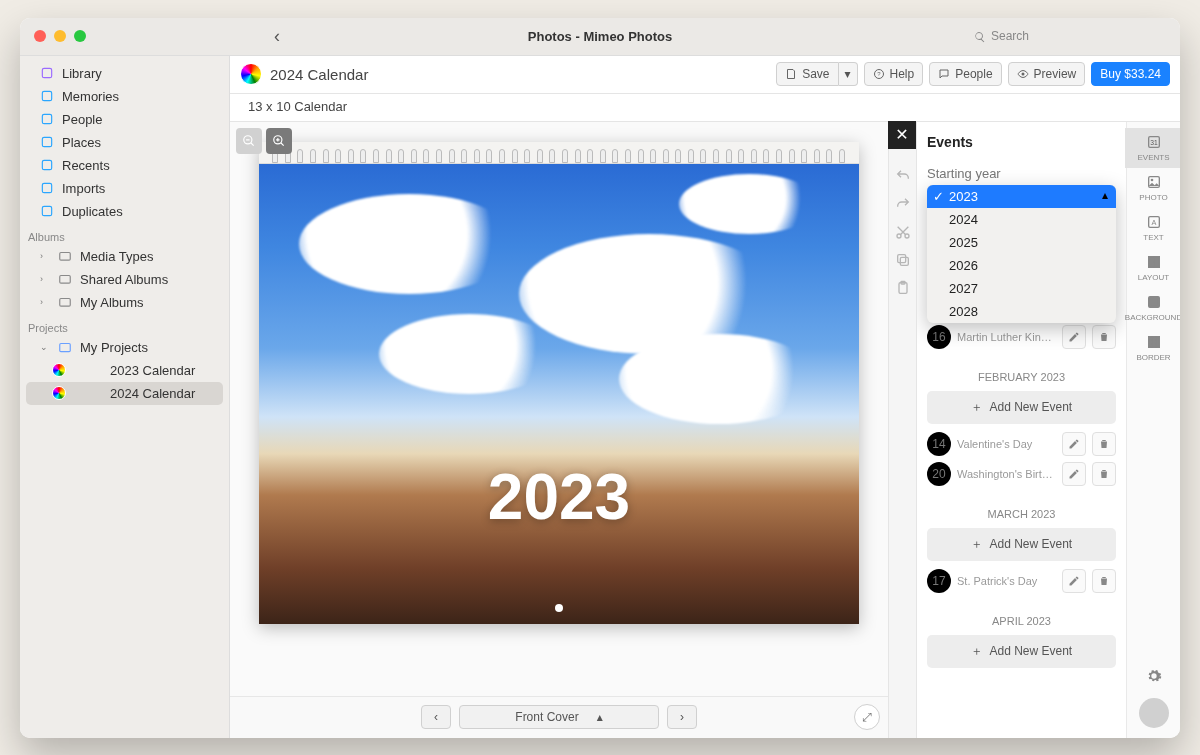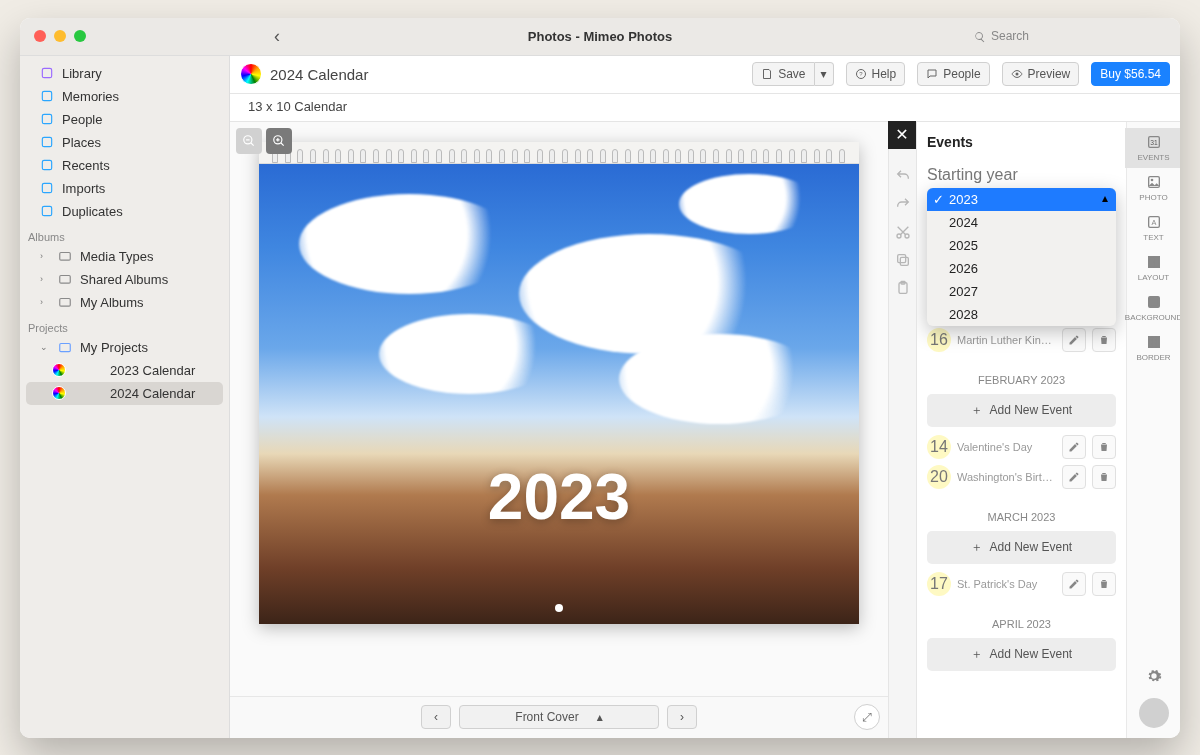--- a/index.html
+++ b/index.html
@@ -22,21 +22,21 @@
 .sb-item svg{width:14px;height:14px;}
 .sb-section{font-size:11px;color:#888;padding:8px 8px 2px;}
 .sb-indent{padding-left:26px;gap:44px;}
 .chev{font-size:9px;color:#777;width:10px;display:inline-block}
 .mimeo-icon{width:14px;height:14px;border-radius:50%;background:conic-gradient(red,orange,yellow,green,cyan,blue,magenta,red);border:1px solid #fff}
 
 .main{flex:1;display:flex;flex-direction:column;min-width:0;}
 .toolbar{height:38px;border-bottom:1px solid #e5e5e5;display:flex;align-items:center;padding:0 10px;gap:8px;}
 .tb-left{display:flex;align-items:center;gap:8px}
 .tb-title{font-size:15px;color:#444}
-.tb-right{margin-left:auto;display:flex;gap:12px}
+.tb-right{margin-left:auto;display:flex;gap:6px}
 .btn{display:flex;align-items:center;gap:5px;border:1px solid #d0d0d0;background:#f4f4f4;border-radius:4px;padding:4px 8px;font-size:12px;color:#555;cursor:pointer}
 .btn svg{width:12px;height:12px;fill:#666}
 .btn.split{border-radius:4px 0 0 4px}
 .btn.chevr{border-left:none;border-radius:0 4px 4px 0;padding:4px 6px}
 .btn.buy{background:#1a82ff;border-color:#1a82ff;color:#fff}
 
 .subbar{height:28px;border-bottom:1px solid #e5e5e5;font-size:13px;color:#444;padding:5px 18px}
 .editor-row{flex:1;display:flex;min-height:0;}
 
 .canvas-area{flex:1;background:#fafafa;position:relative;display:flex;flex-direction:column}
@@ -55,32 +55,32 @@
 .pgbtn{border:1px solid #d0d0d0;background:#f1f1f1;border-radius:4px;width:30px;height:24px;display:flex;align-items:center;justify-content:center;color:#555;font-size:12px;cursor:pointer}
 .pgmain{width:200px;justify-content:center;gap:18px;font-size:12px}
 
 .vt{width:28px;background:#f5f5f5;border-left:1px solid #e5e5e5;display:flex;flex-direction:column;align-items:center;padding-top:4px;gap:10px;position:relative}
 .vt .close{width:28px;height:28px;background:#222;color:#fff;display:flex;align-items:center;justify-content:center;font-size:16px;position:absolute;top:-1px;left:-1px}
 .vt-ico{width:16px;height:16px;color:#b6b6b6;margin-top:2px}
 
 .events{width:210px;border-left:1px solid #e5e5e5;background:#fff;display:flex;flex-direction:column;overflow:hidden}
 .ev-title{font-size:14px;font-weight:600;padding:12px 10px 10px;color:#222}
 .ev-body{flex:1;overflow-y:auto;padding:0 10px 10px;font-size:12px;color:#666;position:relative}
-.label{font-size:16px;color:#777;margin:6px 0 4px}
+.label{font-size:13px;color:#777;margin:6px 0 4px}
 .select-shell{position:relative;height:30px}
 .select-btn{border:1px solid #d4d4d4;border-radius:5px;padding:6px 8px;background:#f5f5f5;display:flex;justify-content:space-between;align-items:center}
 .dropdown{position:absolute;top:0;left:0;right:0;background:#f2f1ef;border-radius:6px;box-shadow:0 6px 20px rgba(0,0,0,.25);overflow:hidden;z-index:5}
 .dd-item{padding:4px 22px;font-size:13px;color:#222;position:relative;cursor:pointer}
 .dd-item.sel{background:#1e7bff;color:#fff}
 .dd-item.sel::before{content:"✓";position:absolute;left:6px}
 .cursor{position:absolute;right:8px;top:3px;font-size:12px;color:#000;pointer-events:none}
 .month-h{font-size:11px;color:#888;text-align:center;margin:22px 0 8px}
 .add-btn{background:#ededed;border-radius:5px;text-align:center;padding:8px;font-size:12px;color:#555;cursor:pointer;margin-bottom:8px}
 .ev-row{display:flex;align-items:center;gap:6px;margin-bottom:6px}
-.daynum{width:24px;height:24px;border-radius:50%;background:#fef9c3;display:flex;align-items:center;justify-content:center;font-size:16px;color:#777}
+.daynum{width:24px;height:24px;border-radius:50%;background:#000000;display:flex;align-items:center;justify-content:center;font-size:12px;color:#777}
 .ev-name{flex:1;color:#9a9a9a;font-size:11px;white-space:nowrap;overflow:hidden;text-overflow:ellipsis}
 .iconbtn{width:24px;height:24px;border:1px solid #e0e0e0;border-radius:4px;display:flex;align-items:center;justify-content:center;color:#888;cursor:pointer;background:#fafafa}
 .iconbtn svg{width:12px;height:12px;fill:#888}
 
 .rt{width:54px;border-left:1px solid #e9e9e9;background:#fafafa;display:flex;flex-direction:column;align-items:center;padding-top:6px;gap:4px;font-size:8px;color:#888}
 .rt-item{display:flex;flex-direction:column;align-items:center;gap:3px;padding:6px 0;width:100%;cursor:pointer}
 .rt-item.active{background:#e2e2e2}
 .rt-item svg{width:16px;height:16px;fill:#888}
 .rt-item.active svg{fill:#555}
 .rt .spacer{flex:1}
@@ -229,21 +229,21 @@
               <span>People</span>
             </div>
           <div class="btn">
               <svg viewBox="0 0 24 24">
                 <path d="M2 12s4-7 10-7 10 7 10 7-4 7-10 7S2 12 2 12z" fill="none" stroke="#666" stroke-width="2"></path>
                 <circle cx="12" cy="12" r="3" fill="#666"></circle>
               </svg>
               <span>Preview</span>
             </div>
           <div class="btn buy">
-              <span>Buy  $56.54</span>
+              <span>Buy  $33.24</span>
             </div>
         </div>
       </div>
       <div class="subbar">13 x 10 Calendar</div>
 
       <div class="editor-row">
         <div class="canvas-area">
           <div class="zoom-ctrls">
             <div class="zbtn">
                 <svg width="14" height="14" viewBox="0 0 24 24" fill="#fff">

